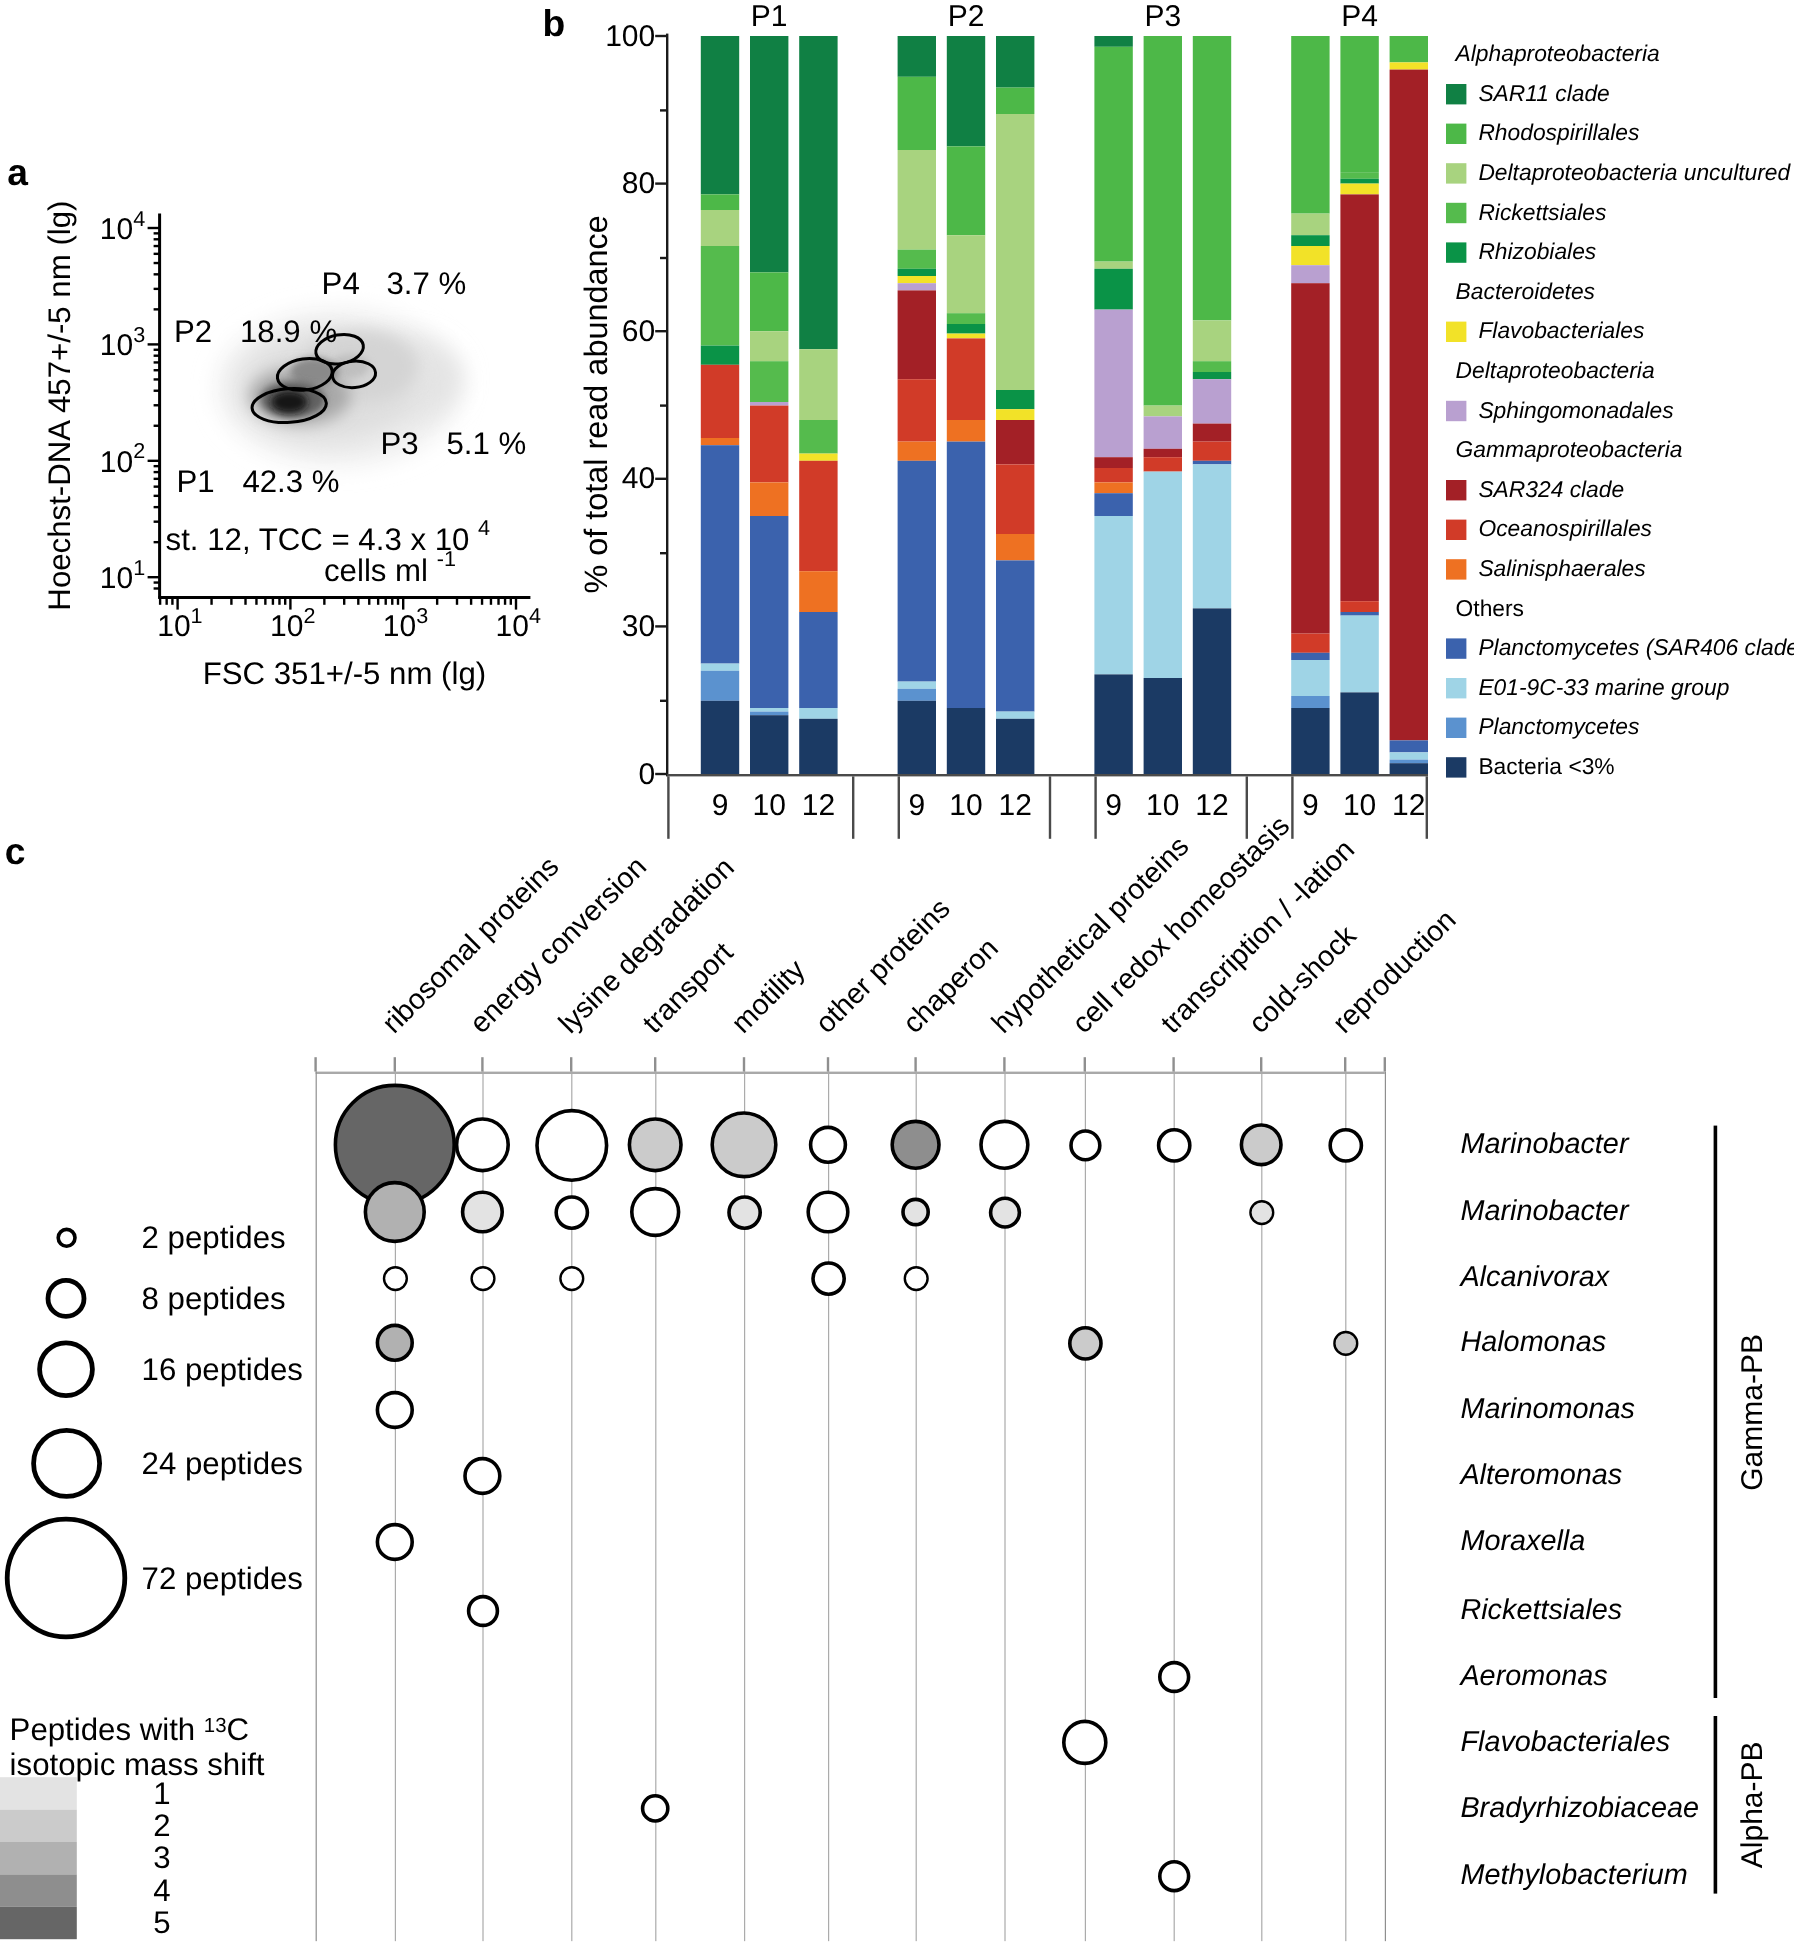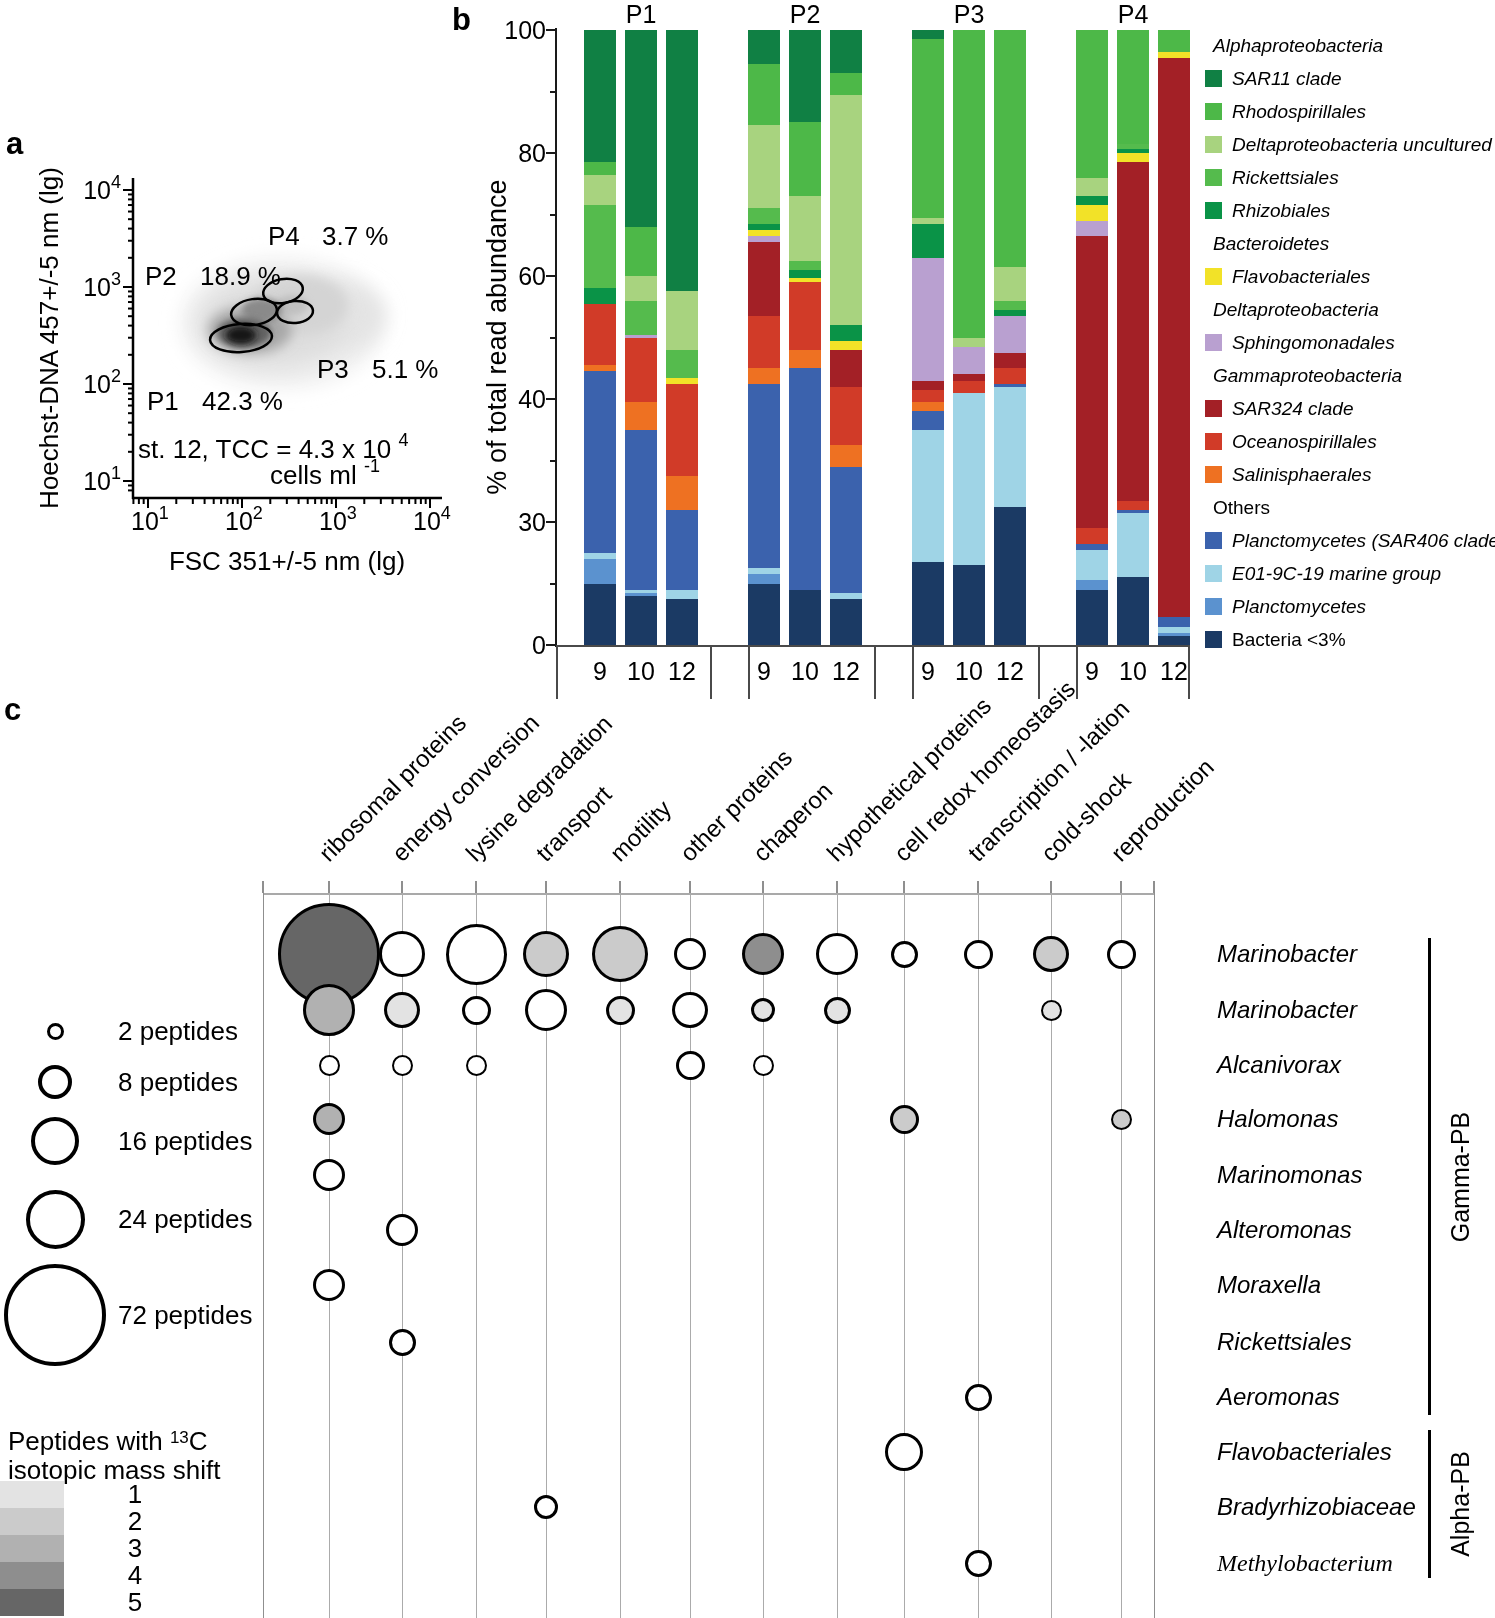--- a/index.html
+++ b/index.html
@@ -448,21 +448,21 @@
         </div>
         <div class="leg-row">
           <div class="leg-head">Others</div>
         </div>
         <div class="leg-row">
           <div class="leg-sw" style="background: rgb(59, 98, 173);"></div>
           <div class="it ">Planctomycetes (SAR406 clade)</div>
         </div>
         <div class="leg-row">
           <div class="leg-sw" style="background: rgb(159, 212, 230);"></div>
-          <div class="it ">E01-9C-19 marine group</div>
+          <div class="it ">E01-9C-33 marine group</div>
         </div>
         <div class="leg-row">
           <div class="leg-sw" style="background: rgb(91, 146, 207);"></div>
           <div class="it ">Planctomycetes</div>
         </div>
         <div class="leg-row">
           <div class="leg-sw" style="background: rgb(27, 58, 100);"></div>
           <div>Bacteria &lt;3%</div>
         </div>
       </div>
@@ -561,21 +561,21 @@
         <div class="row-label" style="top: 305px;">Marinobacter</div>
         <div class="row-label" style="top: 360px;">Alcanivorax</div>
         <div class="row-label" style="top: 414px;">Halomonas</div>
         <div class="row-label" style="top: 470px;">Marinomonas</div>
         <div class="row-label" style="top: 525px;">Alteromonas</div>
         <div class="row-label" style="top: 580px;">Moraxella</div>
         <div class="row-label" style="top: 637px;">Rickettsiales</div>
         <div class="row-label" style="top: 692px;">Aeromonas</div>
         <div class="row-label" style="top: 747px;">Flavobacteriales</div>
         <div class="row-label" style="top: 802px;">Bradyrhizobiaceae</div>
-        <div class="row-label" style="top: 858px; font-family: Liberation Serif, serif;">Methylobacterium</div>
+        <div class="row-label" style="top: 858px;">Methylobacterium</div>
       </div>
     <div id="c-brackets">
         <div class="bracket" style="top: 248px; height: 477px;"></div>
         <div class="bracket-label" style="left: 1360px; top: 471.5px;">Gamma-PB</div>
         <div class="bracket" style="top: 740px; height: 148px;"></div>
         <div class="bracket-label" style="left: 1360px; top: 799px;">Alpha-PB</div>
       </div>
     <div id="c-sizelegend">
         <div class="size-circ" style="left: 46.5px; top: 332.5px; width: 17px; height: 17px; border-width: 3px;"></div>
         <div class="size-lab" style="top: 325px;">2 peptides</div>

